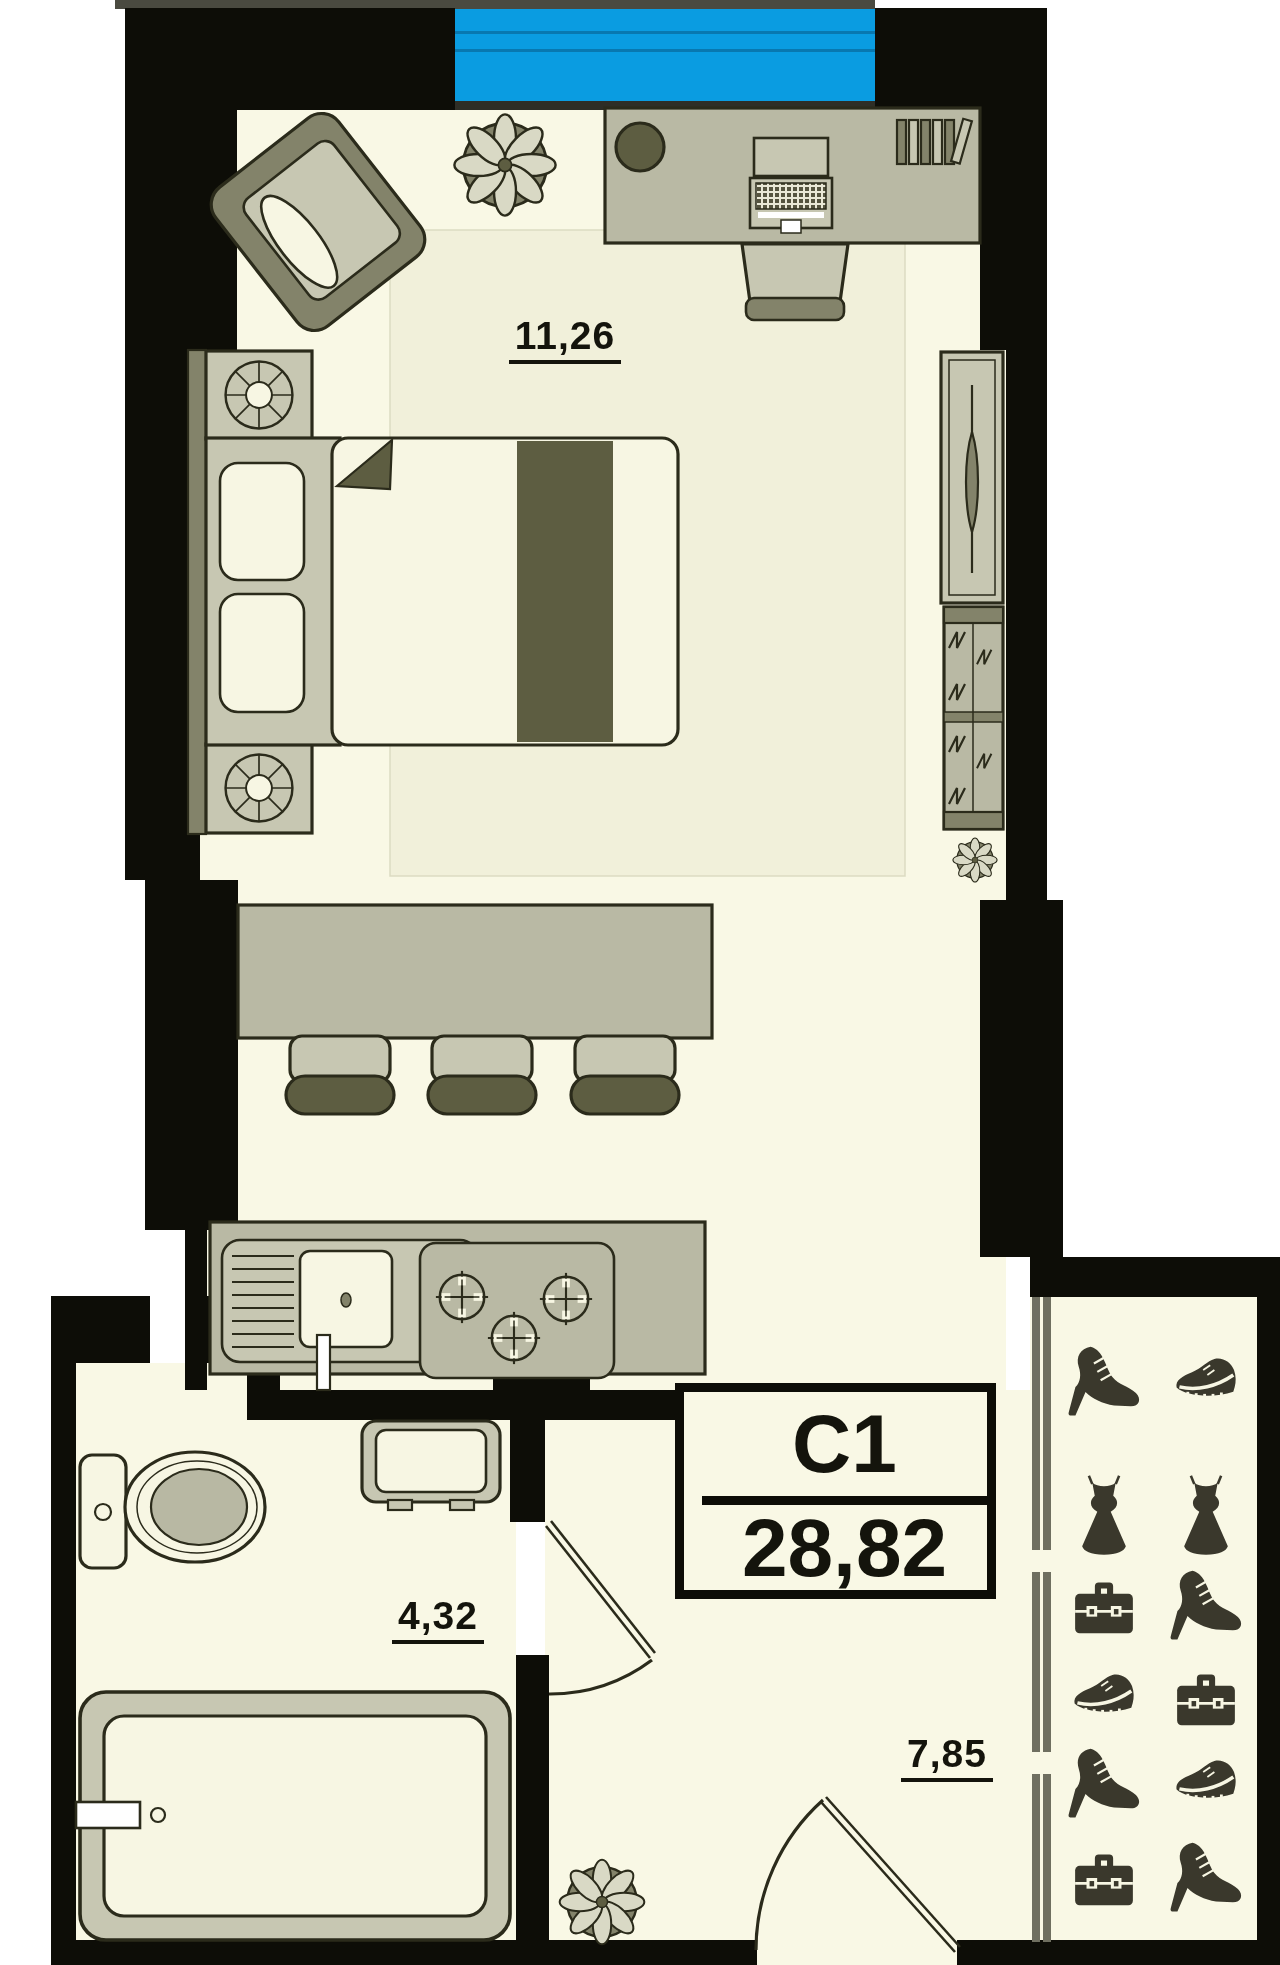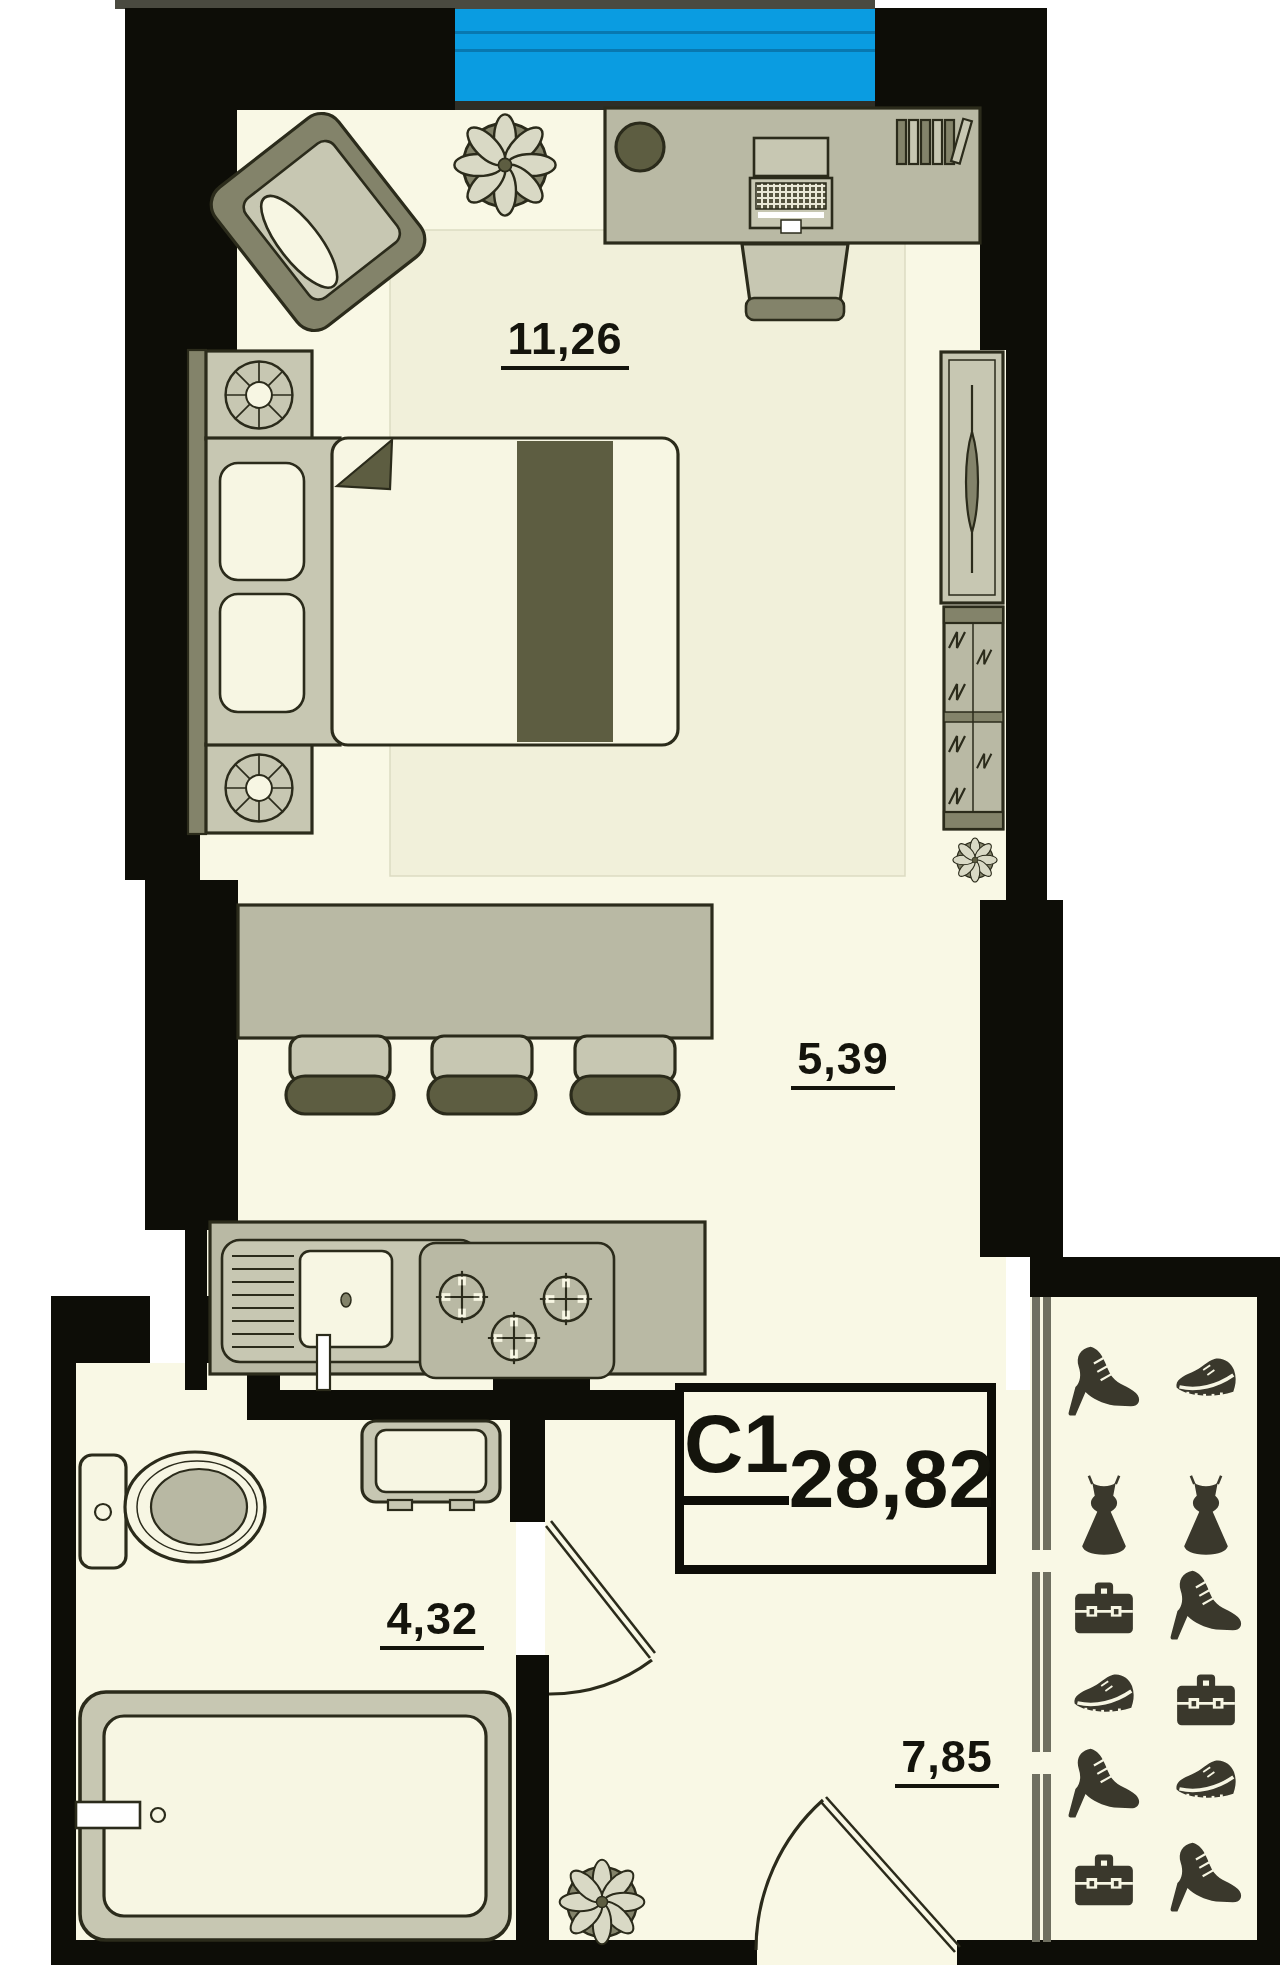--- a/index.html
+++ b/index.html
@@ -11,25 +11,25 @@
   .nf{fill:none;}
   .fl{fill:var(--c-flight);}
   .fm{fill:var(--c-fmid);}
   .fd{fill:var(--c-fdark);}
   .fo{fill:var(--c-olive);}
   .fc{fill:var(--c-cream);}
   .icn{fill:var(--c-icon);}
   .crs{stroke:var(--c-cream);}
   .s15{stroke-width:1.5;} .s2{stroke-width:2.2;} .s25{stroke-width:2.6;} .s3{stroke-width:3.2;} .s35{stroke-width:3.6;}
   .area-label{position:absolute;width:220px;display:flex;justify-content:center;
-      font-size:45px;font-weight:600;color:#14140c;letter-spacing:1px;}
+      font-size:39px;font-weight:600;color:#14140c;letter-spacing:1px;}
   .area-label span{border-bottom:4px solid #14140c;padding:0 6px 5px 6px;line-height:1;}
-  #unit-box{position:absolute;left:675px;top:1383px;width:321px;height:191px;
+  #unit-box{position:absolute;left:675px;top:1383px;width:321px;height:216px;
       border:9px solid #0d0d07;background:var(--c-floor);box-sizing:border-box;
-      display:flex;flex-direction:row;}
+      display:flex;flex-direction:column;padding-left:18px;}
   #unit-box .cell{display:flex;align-items:center;justify-content:center;
       font-size:82px;font-weight:600;color:#14140c;line-height:1;}
   #unit-box .cell.top{height:104px;border-bottom:9px solid #0d0d07;}
   #unit-box .cell.bottom{flex:1;}
 </style>
 </head>
 <body>
 
 <div id="stage">
 <svg id="plan-svg" width="1280" height="1965" viewBox="0 0 1280 1965">
@@ -340,23 +340,20 @@
         <use href="#icon-high-heel-shoe" x="1062" y="1742" width="84" height="84"></use>
         <use href="#icon-sneaker" x="1157" y="1749" width="98" height="70"></use>
         <use href="#icon-briefcase" x="1059" y="1840" width="90" height="76"></use>
         <use href="#icon-high-heel-shoe" x="1164" y="1836" width="84" height="84"></use>
       </g>
 </svg>
 
 <div class="area-label" style="left:455px;top:316px;">
   <span>11,26</span>
 </div>
-<div class="area-label" style="left:733px;top:1036px;">
-  <span>5,39</span>
-</div>
 <div class="area-label" style="left:264px;top:1596px;justify-content:flex-end;">
   <span>4,32</span>
 </div>
 <div class="area-label" style="left:837px;top:1706px;margin-top:28px;">
   <span>7,85</span>
 </div>
 
 <div id="unit-box">
   <div class="cell top">C1</div>
   <div class="cell bottom">28,82</div>

